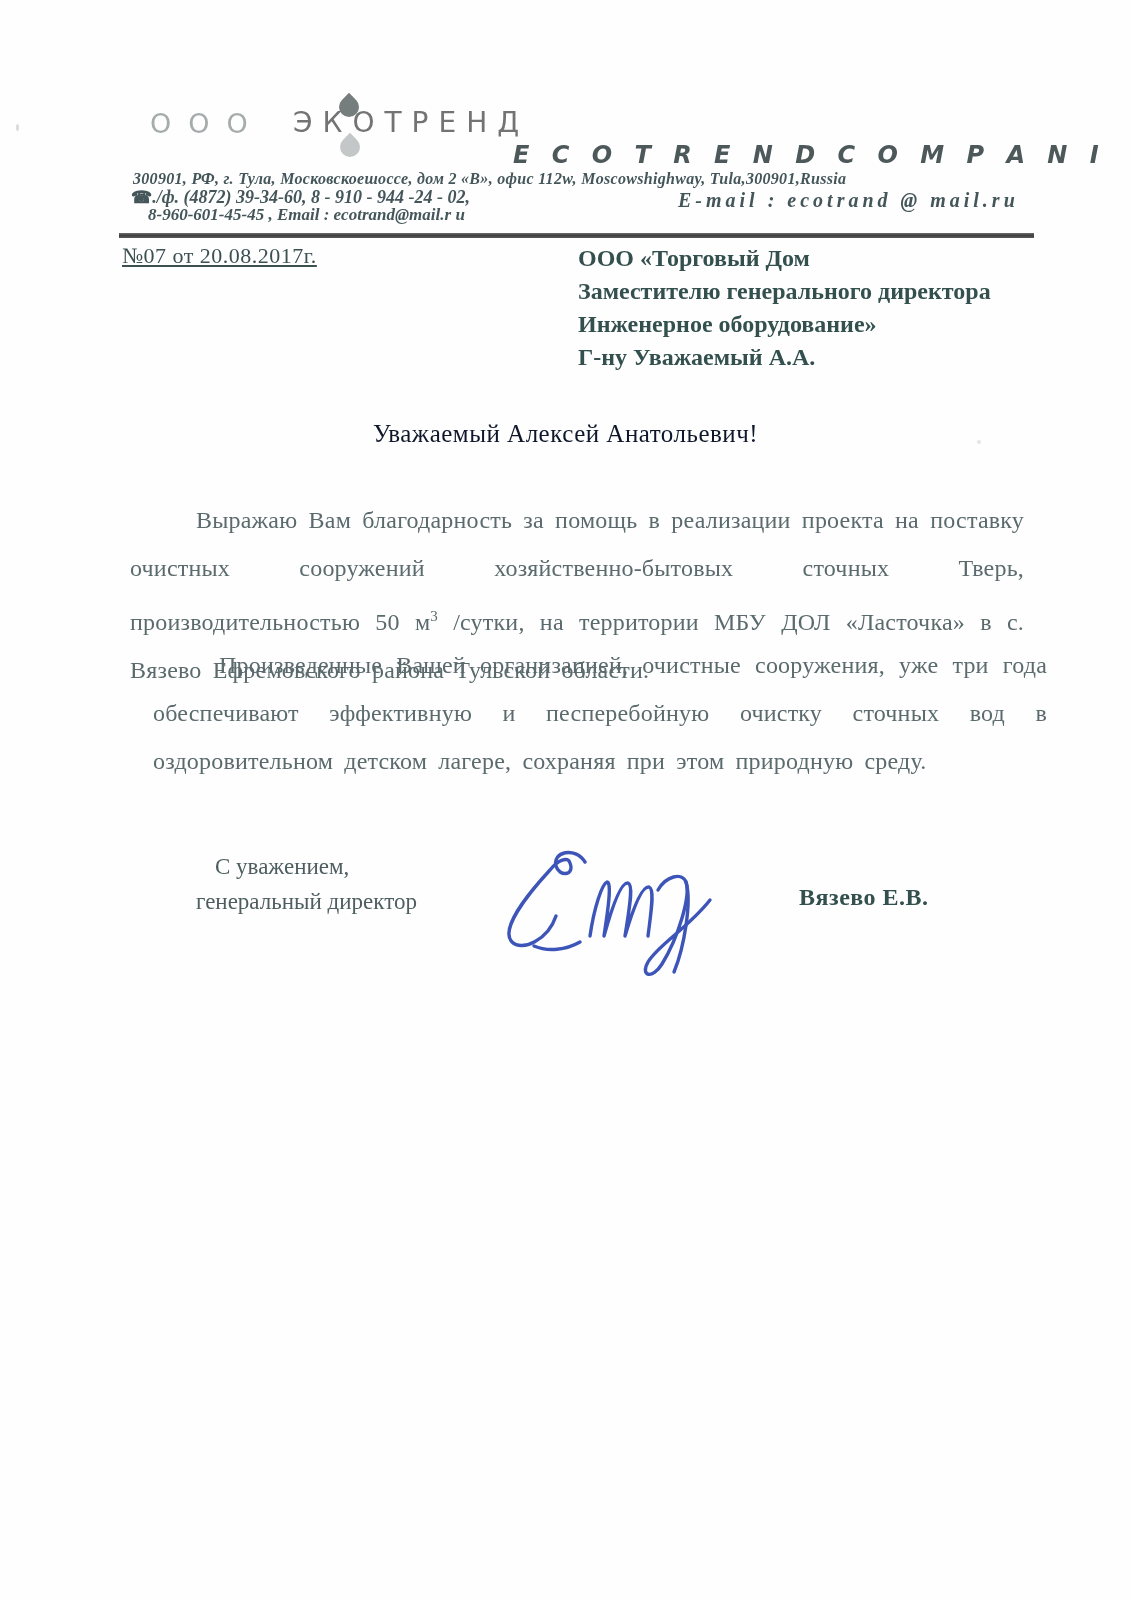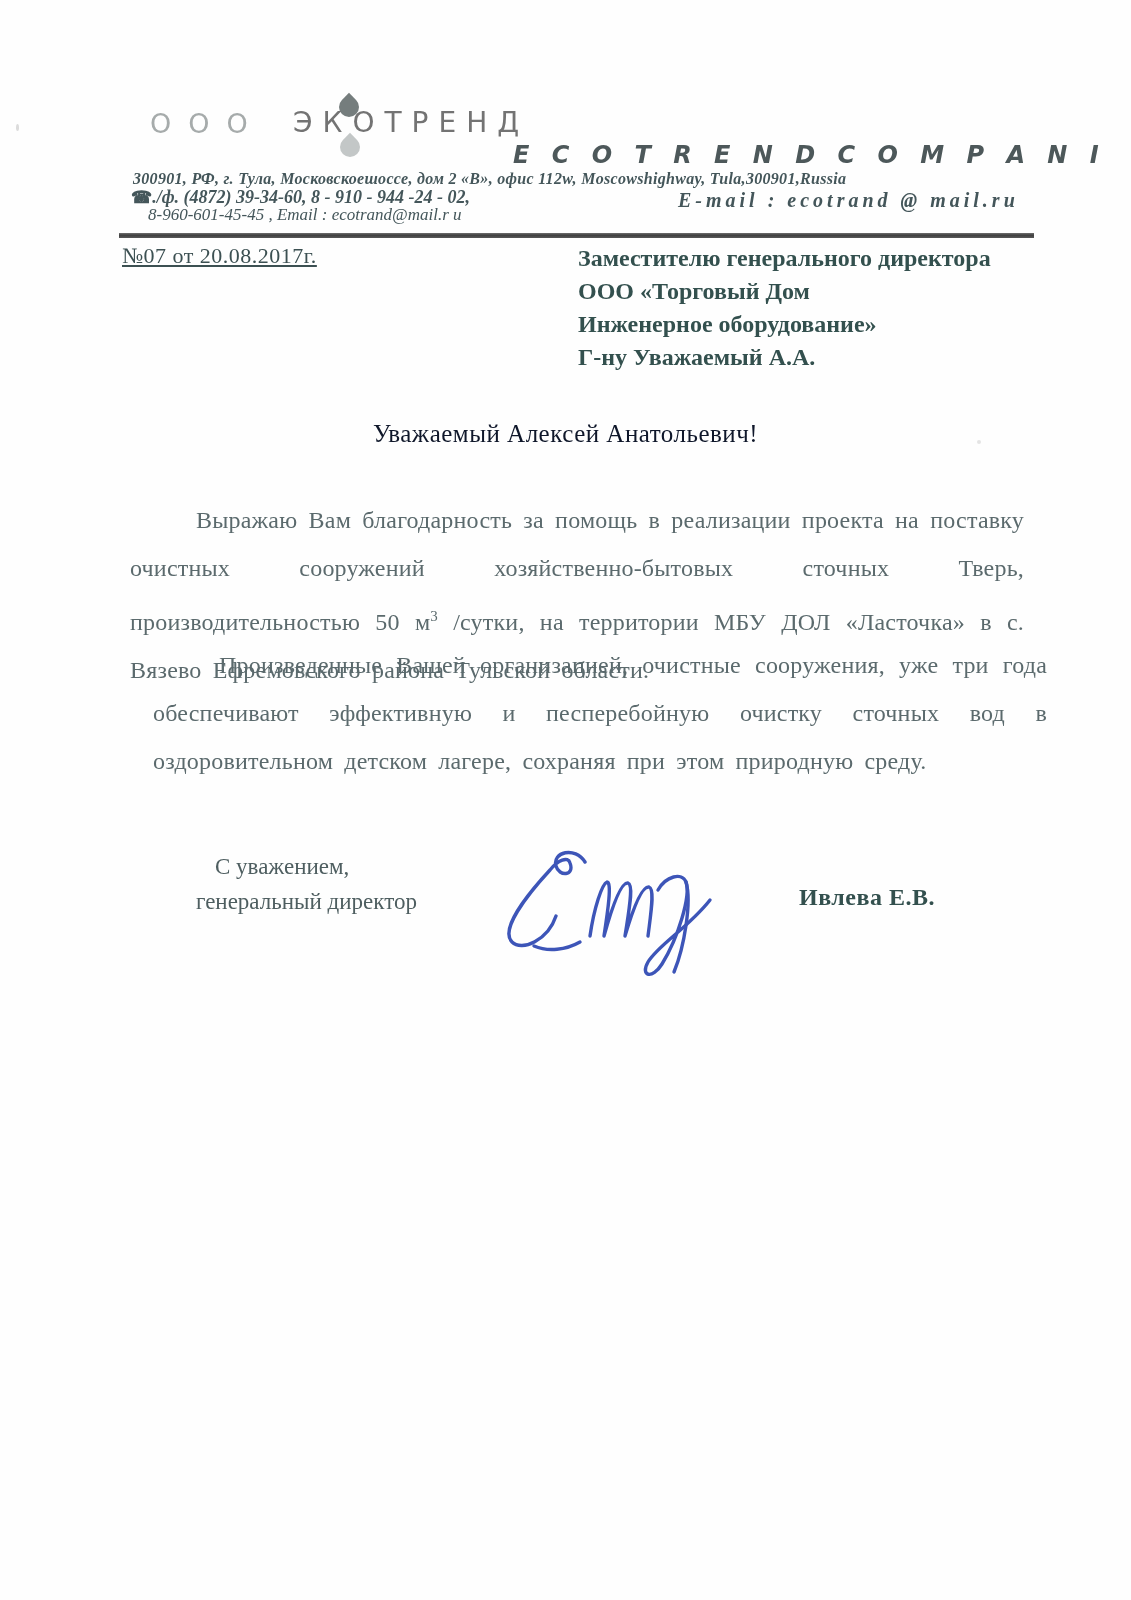--- a/index.html
+++ b/index.html
@@ -53,21 +53,21 @@
     font-size:18px;color:#44565a;
   }
   .phone-glyph{font-style:normal;font-size:17px;color:#44565a;}
   .email-right{
     left:678px;top:189px;
     font-style:italic;font-weight:bold;
     font-size:20px;letter-spacing:4px;color:#44565a;
   }
   .phone-line3{
     left:148px;top:205px;
-    font-style:italic;font-weight:normal;
+    font-style:italic;font-weight:bold;
     font-size:17px;color:#44565a;
   }
 
   .divider{
     left:119px;top:233px;width:915px;height:5px;
     background:linear-gradient(to bottom,#6f6f6f,#3f3f3f 45%,#585858);
   }
 
   
   .ref-number{
@@ -135,22 +135,22 @@
 
   <div class="abs email-right">E-mail : ecotrand @ mail.ru</div>
 
   <div class="abs phone-line3">8-960-601-45-45 , Email  :  ecotrand@mail.r u</div>
 
   <div class="abs divider"></div>
 
   <div class="abs ref-number">№07 от 20.08.2017г.</div>
 
   <div class="abs addressee">
+    <div>ООО «Торговый Дом</div>
     <div>Заместителю генерального директора</div>
-    <div>ООО «Торговый Дом</div>
     <div>Инженерное оборудование»</div>
     <div>Г-ну Уважаемый А.А.</div>
   </div>
 
   <div class="abs salutation">Уважаемый Алексей Анатольевич!</div>
 
   <div class="abs para para-1"><span>Выражаю Вам благодарность за помощь в реализации проекта на поставку очистных сооружений хозяйственно-бытовых сточных Тверь, производительностью 50 м</span><sup>3</sup><span> /сутки, на территории МБУ ДОЛ «Ласточка» в с. Вязево Ефремовского района Тульской области.</span></div>
 
   <div class="abs para para-2">Произведенные Вашей организацией, очистные сооружения, уже три года обеспечивают эффективную и песперебойную очистку сточных вод в оздоровительном детском лагере, сохраняя при этом природную среду.</div>
 
@@ -166,15 +166,15 @@
         <path d="M72,108 C86,114 104,112 118,104"></path>
 
         <path d="M128,98 C132,70 140,46 145,44 C150,44 146,72 142,98 C152,62 160,44 166,45 C172,47 167,72 163,98 C173,64 181,48 187,49 C193,51 189,74 186,98"></path>
 
         <path d="M196,52 C204,38 220,34 224,44 C229,58 216,100 200,126 C190,142 178,138 186,124 C196,107 226,90 248,62"></path>
         <path d="M224,44 C230,64 222,110 212,134"></path>
       </g>
     </svg>
   </div>
 
-  <div class="abs sig-name">Ивлева Е.В.</div>
+  <div class="abs sig-name">Вязево Е.В.</div>
 
 </div>
 
 </body></html>

